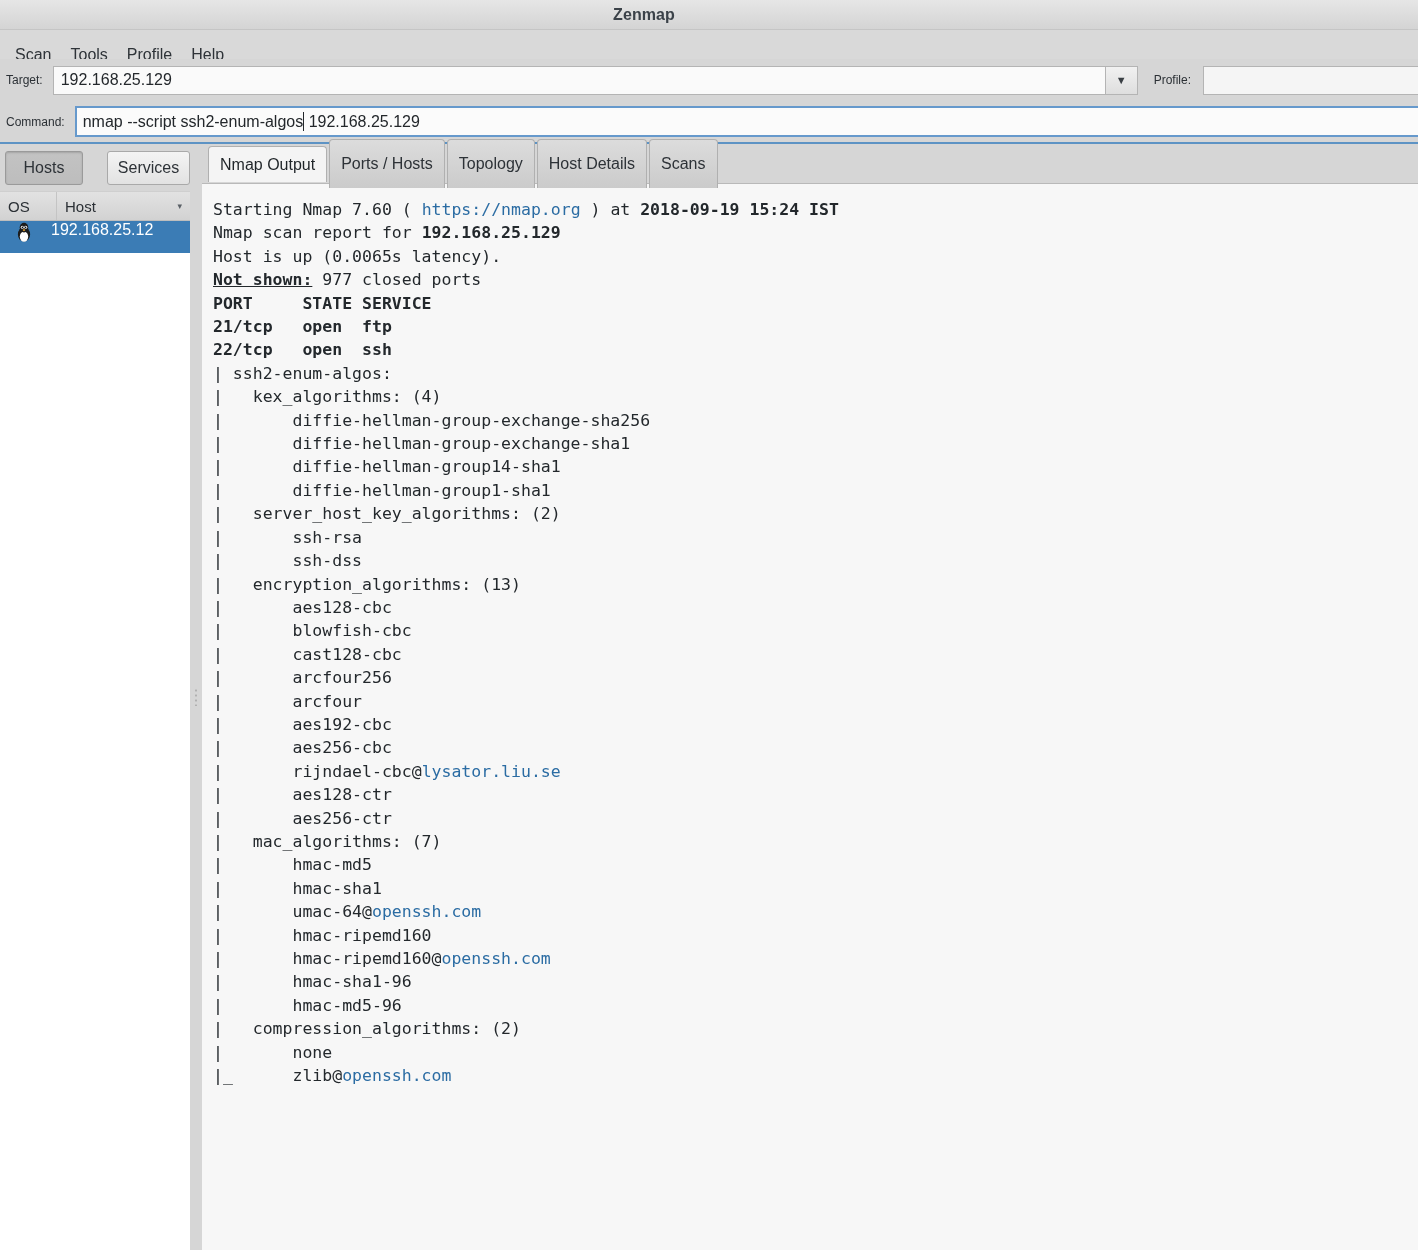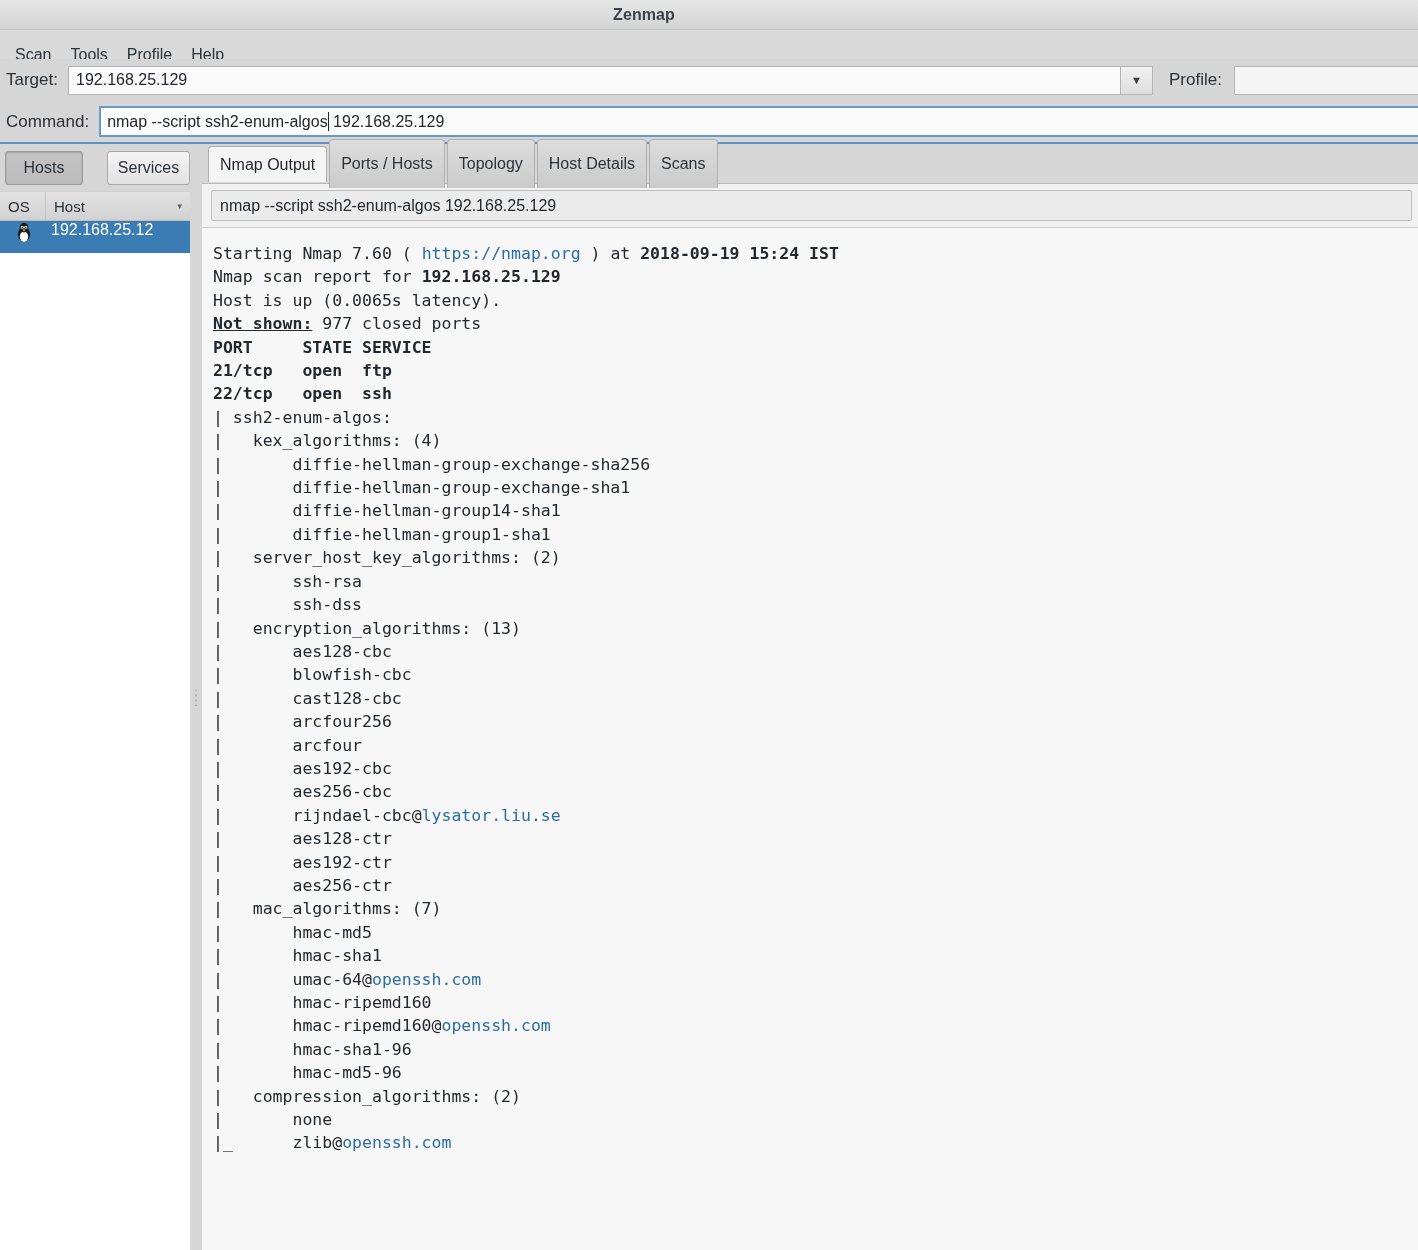--- a/index.html
+++ b/index.html
@@ -50,21 +50,21 @@
 
   
   .target-row {
     height: 42px;
     background: #d6d6d6;
     display: flex; align-items: center;
     padding: 0 0 0 6px;
     flex: 0 0 auto;
   }
   .field-label {
-    font-size: 17px; color: #2b3035;
+    font-size: 12px; color: #2b3035;
     margin-right: 10px; white-space: nowrap;
   }
   .combo-wrap { display: flex; align-items: stretch; height: 29px; }
   .target-input {
     width: 1052px; height: 29px;
     background: #fafafa;
     border: 1px solid #b4b4b4;
     border-right: none;
     font-family: "Liberation Sans", sans-serif;
     font-size: 16px; color: #24282c;
@@ -170,21 +170,21 @@
     flex: 0 0 auto;
   }
   .host-col {
     display: flex; align-items: center;
     font-size: 15px; color: #2b3035;
     padding: 0 8px;
     border-right: 1px solid #c4c4c4;
     background: linear-gradient(to bottom,#e2e2e2,#d2d2d2);
     cursor: pointer;
   }
-  .host-col.os { width: 46px; }
+  .host-col.os { width: 57px; }
   .host-col.host { flex: 1 1 auto; justify-content: space-between; border-right: none; }
   .sort-caret { font-size: 9px; color: #5a6066; }
   .host-rows { flex: 1 1 auto; background: #ffffff; }
   .host-row {
     height: 32px;
     display: flex; align-items: flex-start;
     background: #3b7cb5;
     color: #ffffff;
     cursor: pointer;
   }
@@ -358,23 +358,20 @@
     </div>
 
     <div class="right-pane">
       <div class="tabbar" id="tabbar">
           <div class="tab active">Nmap Output</div>
           <div class="tab">Ports / Hosts</div>
           <div class="tab">Topology</div>
           <div class="tab">Host Details</div>
           <div class="tab">Scans</div>
         </div>
-      <div class="cmd-display-wrap">
-        <div class="cmd-display">nmap --script ssh2-enum-algos 192.168.25.129</div>
-      </div>
       <div class="output-area" id="output-area">
           <div class="out-line"><span>Starting Nmap 7.60 ( </span><span class="lnk">https://nmap.org</span><span> ) at </span><span><b>2018-09-19 15:24 IST</b></span></div>
           <div class="out-line"><span>Nmap scan report for </span><span><b>192.168.25.129</b></span></div>
           <div class="out-line"><span>Host is up (0.0065s latency).</span></div>
           <div class="out-line"><span><b><u>Not shown:</u></b></span><span> 977 closed ports</span></div>
           <div class="out-line"><span><b>PORT     STATE SERVICE</b></span></div>
           <div class="out-line"><span><b>21/tcp   open  ftp</b></span></div>
           <div class="out-line"><span><b>22/tcp   open  ssh</b></span></div>
           <div class="out-line"><span>| ssh2-enum-algos:</span></div>
           <div class="out-line"><span>|   kex_algorithms: (4)</span></div>
@@ -388,21 +385,20 @@
           <div class="out-line"><span>|   encryption_algorithms: (13)</span></div>
           <div class="out-line"><span>|       aes128-cbc</span></div>
           <div class="out-line"><span>|       blowfish-cbc</span></div>
           <div class="out-line"><span>|       cast128-cbc</span></div>
           <div class="out-line"><span>|       arcfour256</span></div>
           <div class="out-line"><span>|       arcfour</span></div>
           <div class="out-line"><span>|       aes192-cbc</span></div>
           <div class="out-line"><span>|       aes256-cbc</span></div>
           <div class="out-line"><span>|       rijndael-cbc@</span><span class="lnk">lysator.liu.se</span></div>
           <div class="out-line"><span>|       aes128-ctr</span></div>
-          <div class="out-line"><span>|       aes192-ctr</span></div>
           <div class="out-line"><span>|       aes256-ctr</span></div>
           <div class="out-line"><span>|   mac_algorithms: (7)</span></div>
           <div class="out-line"><span>|       hmac-md5</span></div>
           <div class="out-line"><span>|       hmac-sha1</span></div>
           <div class="out-line"><span>|       umac-64@</span><span class="lnk">openssh.com</span></div>
           <div class="out-line"><span>|       hmac-ripemd160</span></div>
           <div class="out-line"><span>|       hmac-ripemd160@</span><span class="lnk">openssh.com</span></div>
           <div class="out-line"><span>|       hmac-sha1-96</span></div>
           <div class="out-line"><span>|       hmac-md5-96</span></div>
           <div class="out-line"><span>|   compression_algorithms: (2)</span></div>

